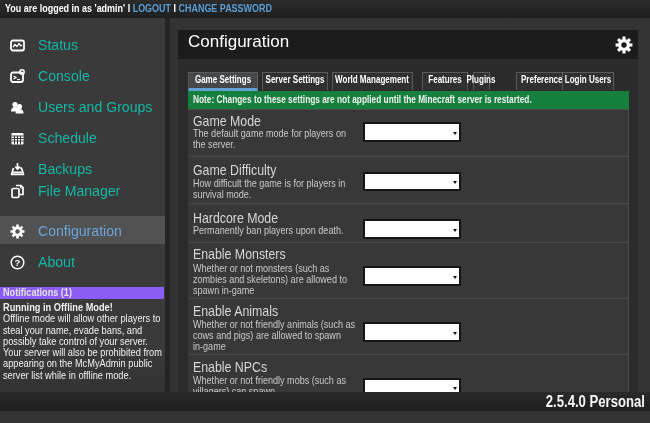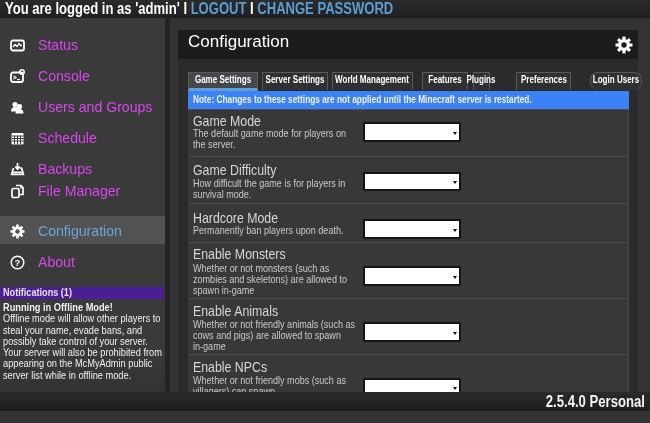--- a/index.html
+++ b/index.html
@@ -5,37 +5,37 @@
 * { margin:0; padding:0; box-sizing:border-box; }
 html,body { width:650px; height:423px; overflow:hidden; background:#333333;
   font-family:"Liberation Sans", sans-serif; }
 #stage { position:relative; width:650px; height:423px; }
 .abs { position:absolute; }
 .sx { display:inline-block; transform-origin:0 50%; white-space:nowrap; }
 
 
 #topbar { left:0; top:0; width:650px; height:18px;
   background:linear-gradient(#2b2b2b,#1f1f1f);
-  color:#fff; font-size:16px; font-weight:bold; line-height:17px; padding-left:5px; }
+  color:#fff; font-size:11px; font-weight:bold; line-height:17px; padding-left:5px; }
 #topbar .sx { transform:scaleX(0.815); }
 #topbar .lnk { color:#5b9ed6; }
 
 
 #sidebar { left:0; top:18px; width:165px; height:386px;
   background:linear-gradient(#3a3a3a 0px, #3a3a3a 330px, #303030 386px); }
 #sideedge { left:165px; top:18px; width:5px; height:386px; background:#242424; }
-.mrow { position:absolute; left:0; width:165px; height:31px; color:#d946ef;
+.mrow { position:absolute; left:0; width:165px; height:31px; color:#14b8a6;
   font-size:15px; line-height:29px; }
 .mrow .lbl { position:absolute; left:38px; top:0; display:inline-block;
   transform:scaleX(0.94); transform-origin:0 50%; white-space:nowrap; }
 .mrow svg { position:absolute; left:10px; top:50%; margin-top:-7.5px; }
 #hirow { left:0; top:216px; width:165px; height:28px; background:#525252; }
 
 
-#nhdr { left:0; top:287px; width:163.5px; height:12px; background:#4c1d95;
+#nhdr { left:0; top:287px; width:163.5px; height:12px; background:#8b5cf6;
   color:#e3e3e3; font-size:11px; font-weight:bold; line-height:10px; padding-left:3px; }
 #nhdr .sx { transform:scaleX(0.83); }
 #nbody { left:3px; top:302px; width:195px; color:#f0f0f0; font-size:11px;
   line-height:11.3px; transform:scaleX(0.84); transform-origin:0 0; }
 
 
 #panel { left:178px; top:30px; width:460px; height:374px; background:#2b2b2b; }
 #phead { left:178px; top:30px; width:460px; height:29px; background:#1c1c1c;
   color:#fff; font-size:17px; line-height:23px; padding-left:10px; }
 #pgear { left:615px; top:35.6px; }
@@ -44,21 +44,21 @@
 .tab { position:absolute; top:71.5px; height:18.3px; background:#303030;
   border:1px solid #5a5a5a; border-bottom:none; color:#fff; font-size:11px;
   font-weight:bold; line-height:13px; }
 .tab .sx { position:absolute; left:50%; top:0; transform-origin:50% 50%;
   transform:translateX(-50%) scaleX(0.73); }
 #tab0 { background:#44484b; height:19px; border-bottom:3px solid #61a0d2; }
 
 
 #content { left:188px; top:90.5px; width:441px; height:310.5px; background:#383838;
   border-right:1px solid #4a4a4a; }
-#notebar { left:188px; top:91px; width:441px; height:18.5px; background:#3b82f6;
+#notebar { left:188px; top:91px; width:441px; height:18.5px; background:#15803d;
   border-bottom:1px solid #4e4e4e; color:#f0f0f0; font-size:11px; font-weight:bold;
   line-height:17.5px; padding-left:5px; }
 #notebar .sx { transform:scaleX(0.755); }
 
 .shead { position:absolute; left:193.4px; color:#d6d6d6; font-size:15px;
   line-height:15px; transform:scaleX(0.823); transform-origin:0 0; white-space:nowrap; }
 .sdesc { position:absolute; left:193px; color:#c9c9c9; font-size:11px;
   line-height:11.1px; transform:scaleX(0.823); transform-origin:0 0; white-space:nowrap; }
 .sep { position:absolute; left:189px; width:439px; height:1px; background:#4a4a4a; }
 .sel { position:absolute; left:363px; width:98px; height:19.5px; background:#fff;
@@ -196,21 +196,21 @@
     </div>
 <div class="tab" style="left:421.6px; width:46.7px;">
       <span class="sx">Features</span>
     </div>
 <div class="tab" style="left:472.8px; width:17px;">
       <span class="sx">Plugins</span>
     </div>
 <div class="tab" style="left:516px; width:55.1px;">
       <span class="sx">Preferences</span>
     </div>
-<div class="tab" style="left:590px; width:51.7px;border-radius:8px;">
+<div class="tab" style="left:562px; width:51.7px;">
       <span class="sx">Login Users</span>
     </div>
 
 <div class="abs" id="content"></div>
 <div class="abs" id="notebar"><span class="sx">Note: Changes to these settings are not applied until the Minecraft server is restarted.</span></div>
 
 <div class="shead" style="top:112.5px">Game Mode</div>
 <div class="sdesc" style="top:128.1px">The default game mode for players on<br>the server.</div>
 <div class="sel" style="top:122.4px"></div>
 <div class="sep" style="top:155.5px"></div>

